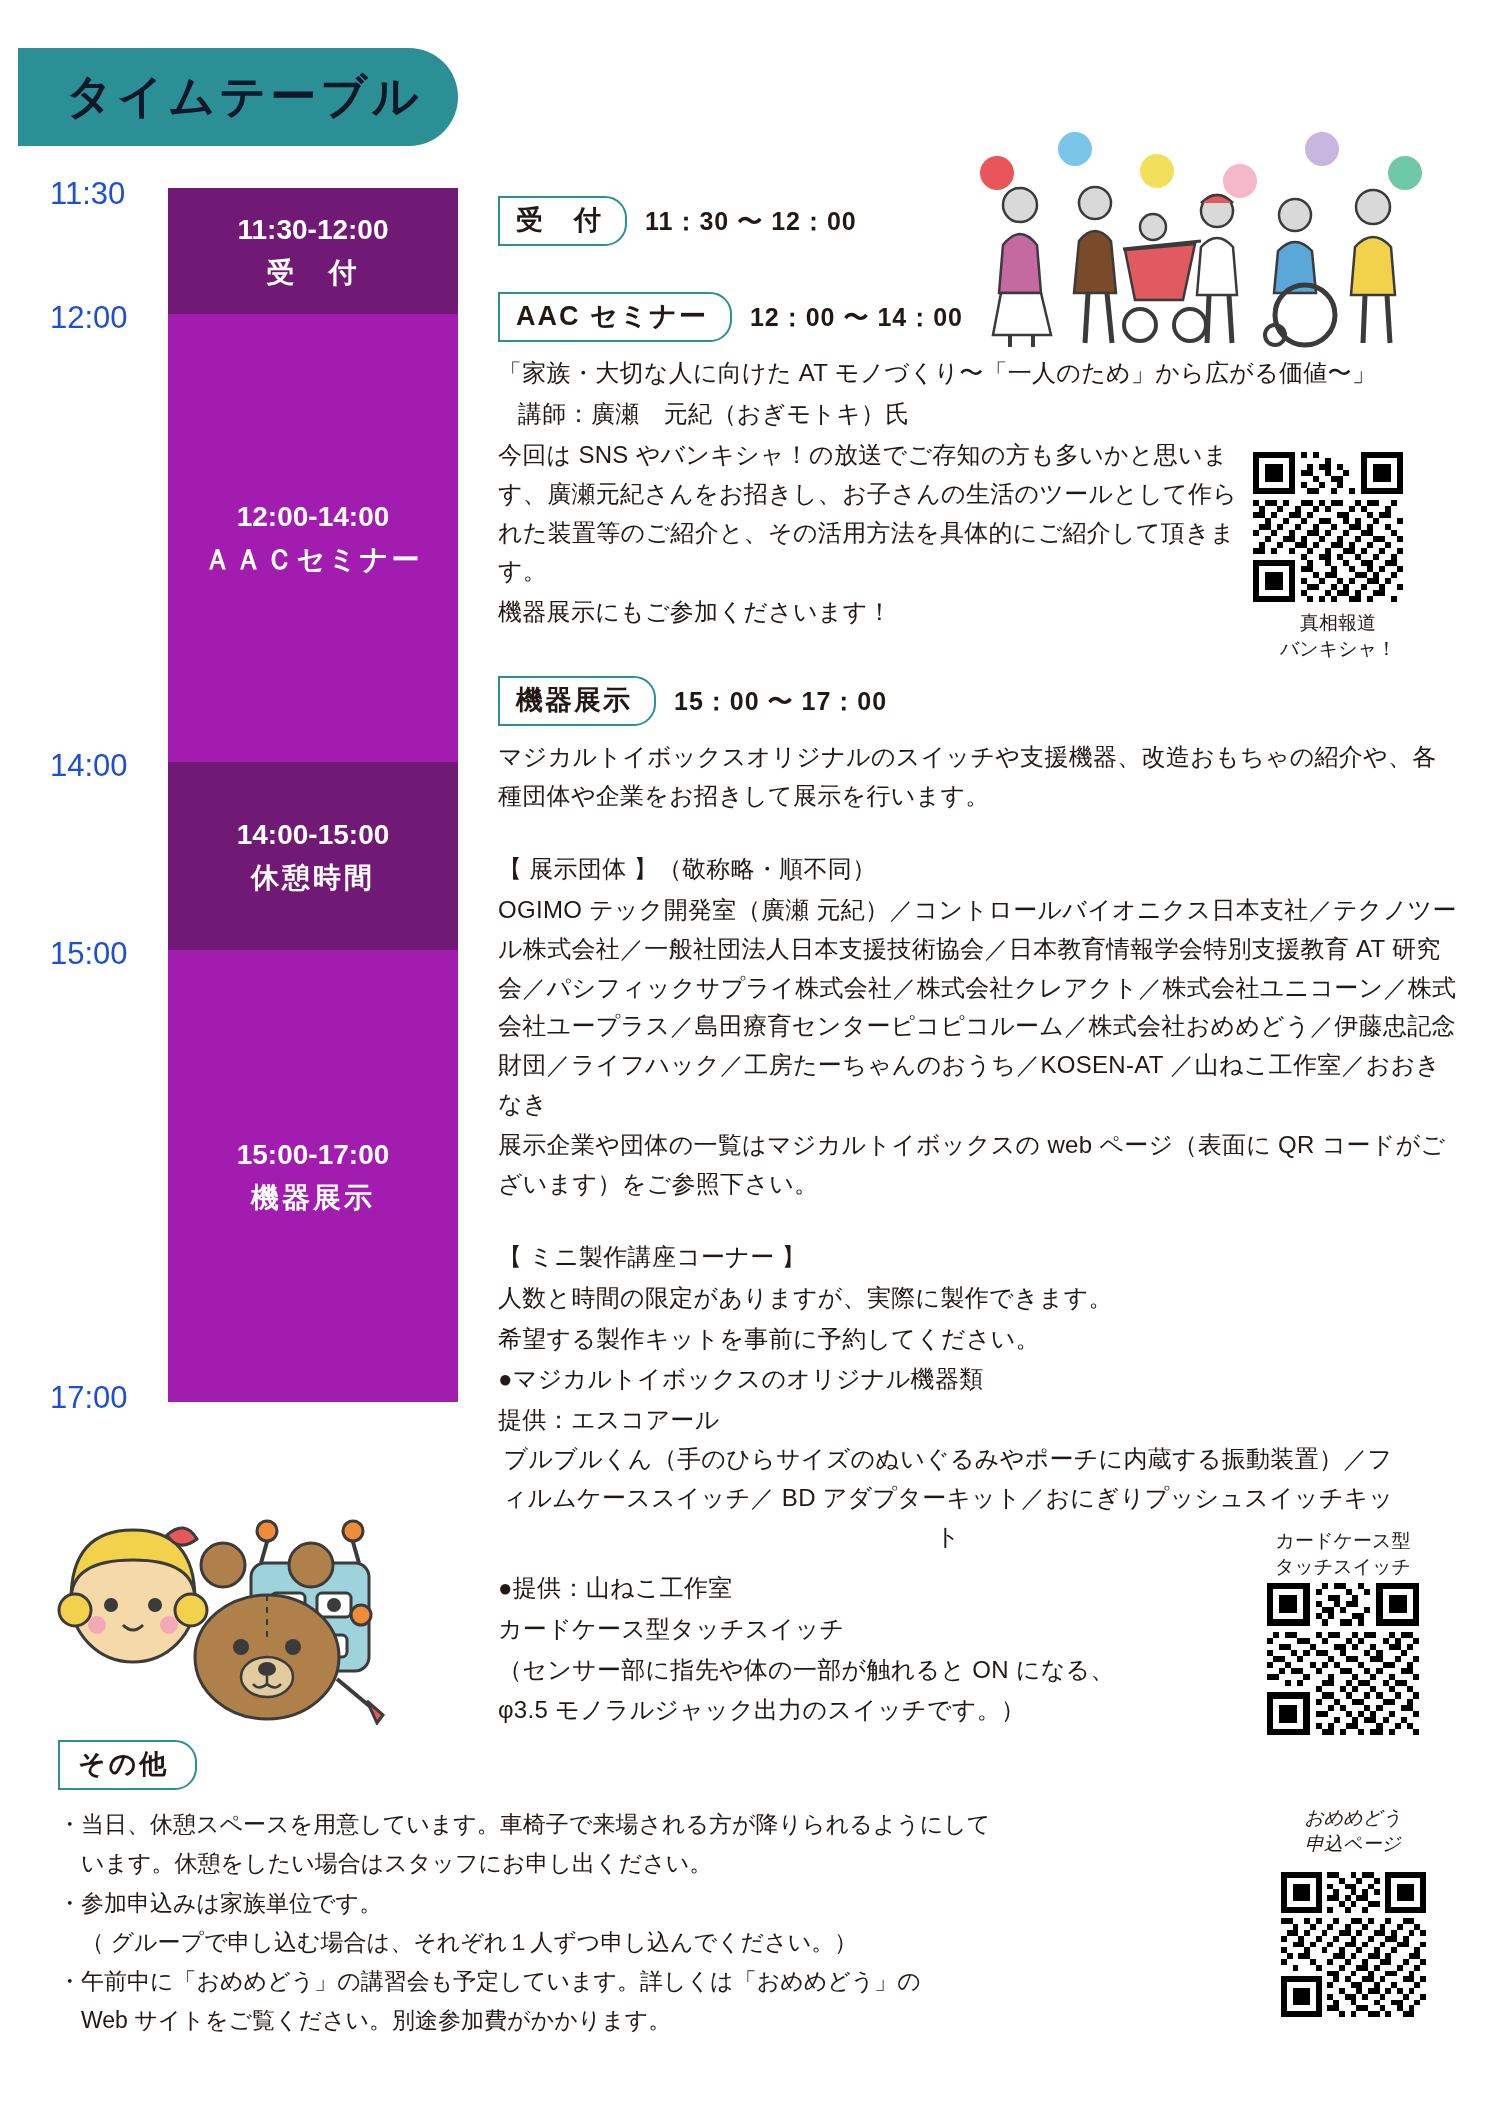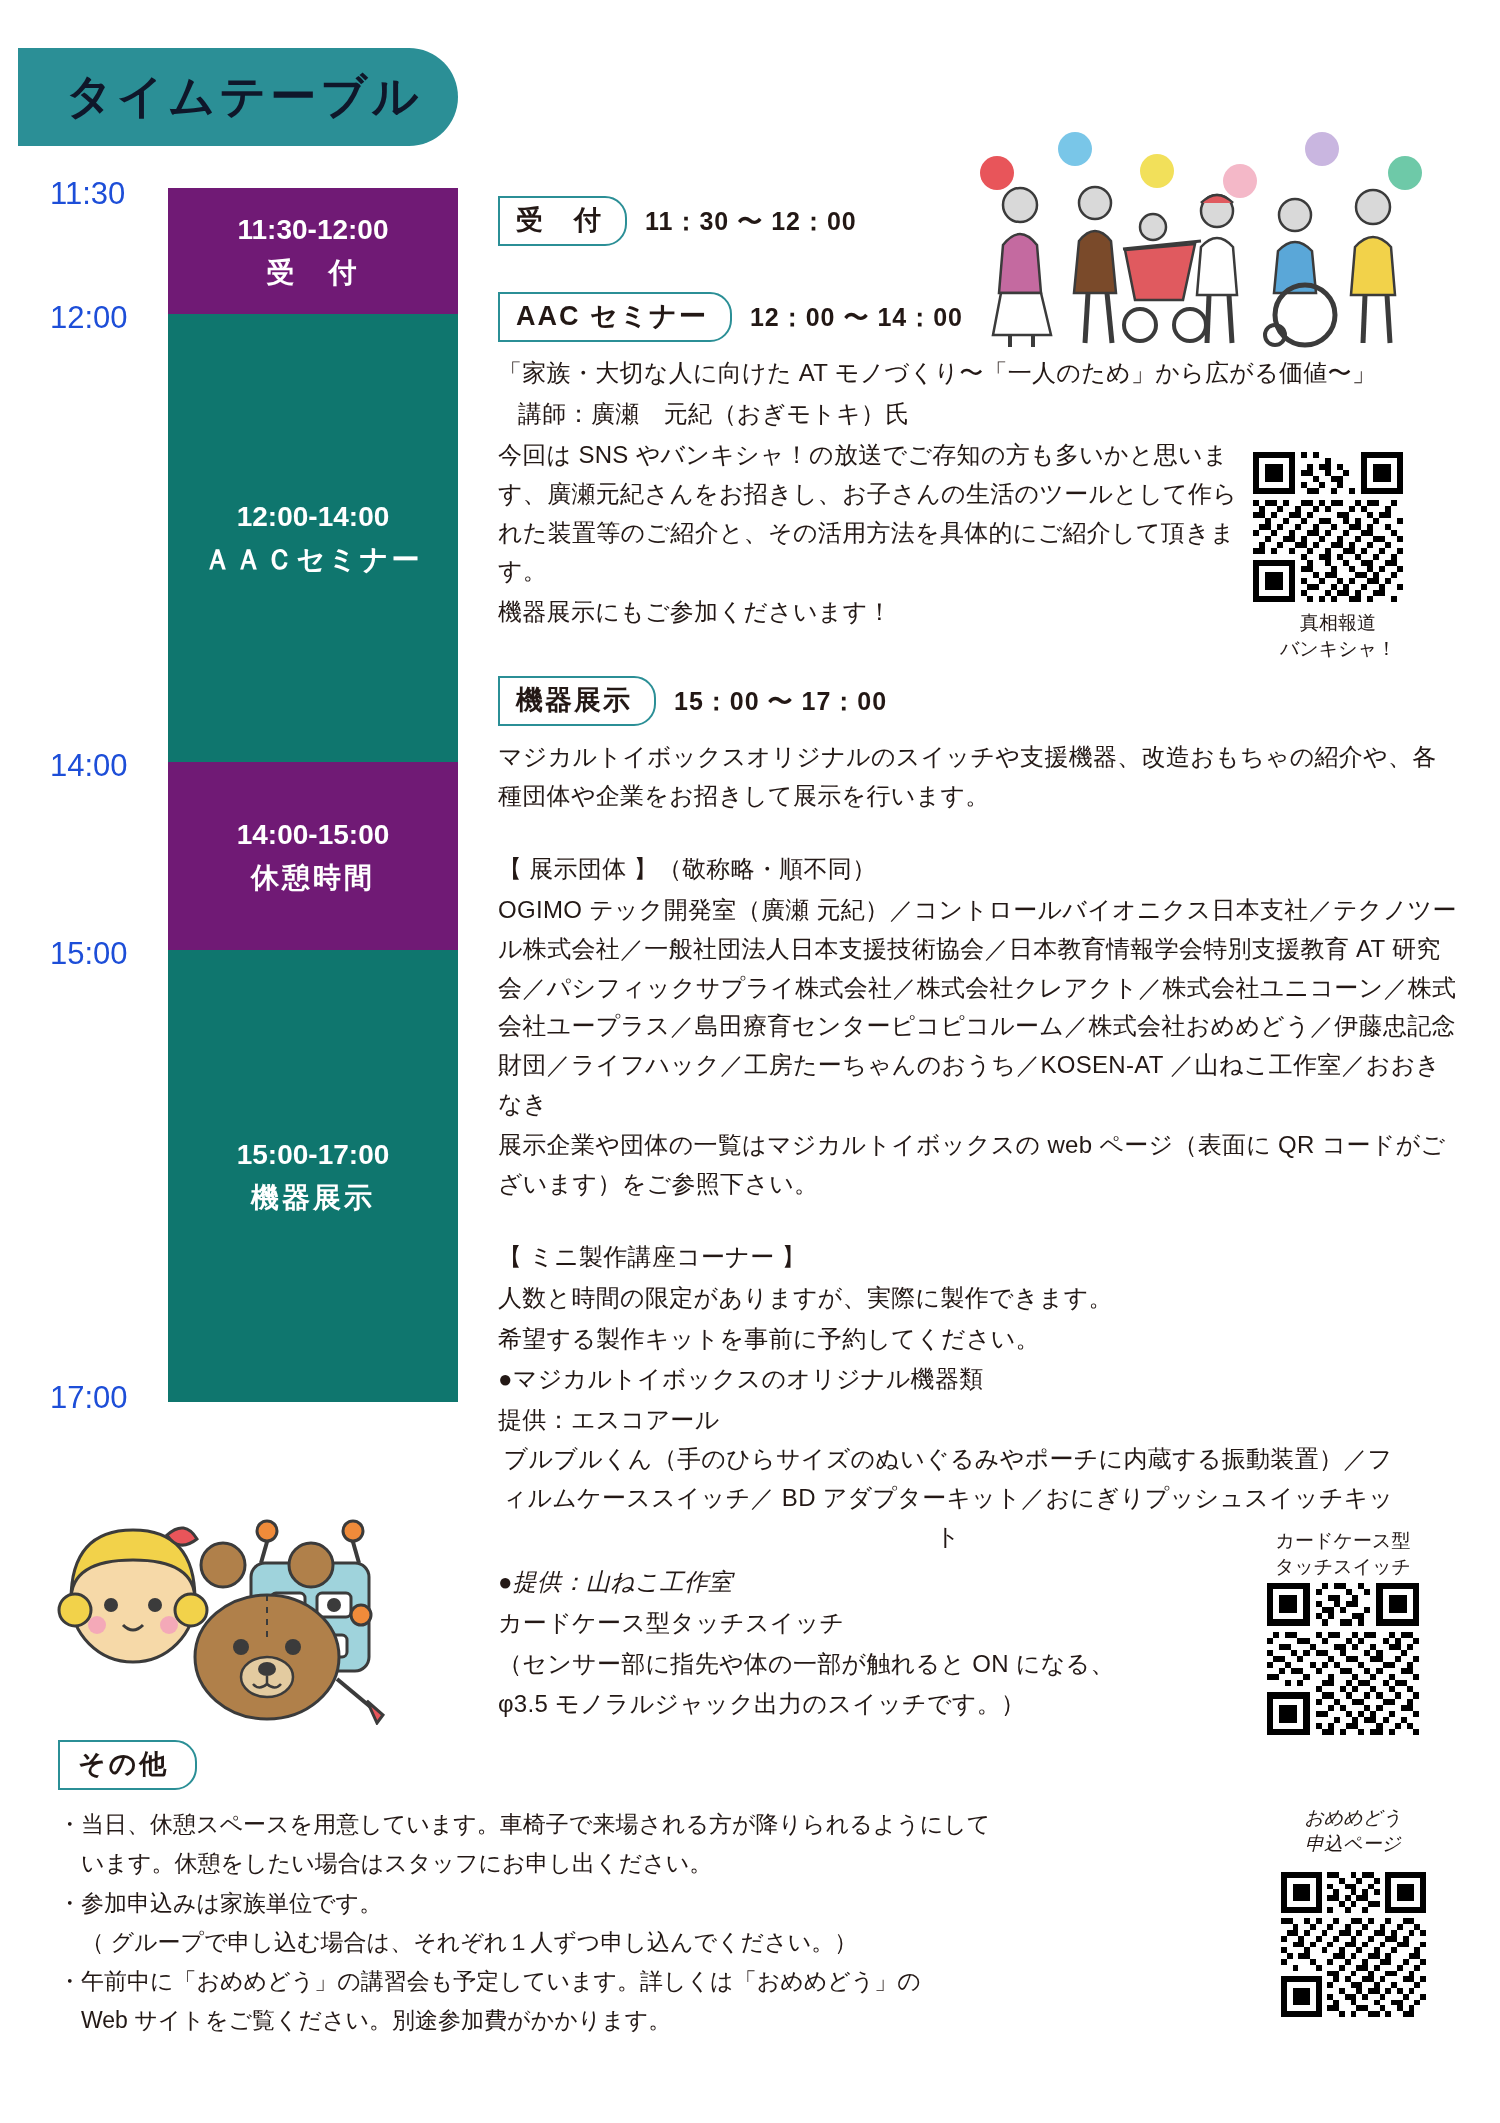--- a/index.html
+++ b/index.html
@@ -42,21 +42,21 @@
     position:absolute;
     left:118px; width:290px;
     color:#ffffff;
     display:flex; flex-direction:column;
     align-items:center; justify-content:center;
     font-size:28px; font-weight:bold;
     line-height:1.55;
   }
   .slot .l2 { letter-spacing:3px; }
   .teal { background:#701a75; }
-  .plum { background:#0f766e; }
+  .plum { background:#a21caf; }
 
   
   .content { position:absolute; left:498px; top:196px; width:960px; }
 
   .tag {
     display:inline-flex; align-items:center; justify-content:center;
     border:2.5px solid #2b8f96;
     border-radius:0 22px 22px 0;
     color:#231815;
     font-weight:bold;
@@ -221,21 +221,21 @@
     <p class="body-text" style="margin-top:34px;">【 展示団体 】（敬称略・順不同）</p>
     <p class="body-text" style="margin-top:2px;">OGIMO テック開発室（廣瀬 元紀）／コントロールバイオニクス日本支社／テクノツール株式会社／一般社団法人日本支援技術協会／日本教育情報学会特別支援教育 AT 研究会／パシフィックサプライ株式会社／株式会社クレアクト／株式会社ユニコーン／株式会社ユープラス／島田療育センターピコピコルーム／株式会社おめめどう／伊藤忠記念財団／ライフハック／工房たーちゃんのおうち／KOSEN-AT ／山ねこ工作室／おおきなき</p>
     <p class="body-text" style="margin-top:2px;">展示企業や団体の一覧はマジカルトイボックスの web ページ（表面に QR コードがございます）をご参照下さい。</p>
 
     <p class="body-text" style="margin-top:34px;">【 ミニ製作講座コーナー 】</p>
     <p class="body-text" style="margin-top:2px;">人数と時間の限定がありますが、実際に製作できます。</p>
     <p class="body-text" style="margin-top:2px;">希望する製作キットを事前に予約してください。</p>
     <p class="body-text" style="margin-top:2px;">●マジカルトイボックスのオリジナル機器類</p>
     <p class="body-text" style="margin-top:2px;">提供：エスコアール</p>
     <p class="body-text" style="margin-top:0; width:900px;text-align:center;">ブルブルくん（手のひらサイズのぬいぐるみやポーチに内蔵する振動装置）／フィルムケーススイッチ／ BD アダプターキット／おにぎりプッシュスイッチキット</p>
-    <p class="body-text" style="margin-top:6px;font-style:italic;">●提供：山ねこ工作室</p>
+    <p class="body-text" style="margin-top:12px;">●提供：山ねこ工作室</p>
     <p class="body-text" style="margin-top:2px;">カードケース型タッチスイッチ</p>
     <p class="body-text" style="margin-top:2px;">（センサー部に指先や体の一部が触れると ON になる、</p>
     <p class="body-text" style="margin-top:2px;">φ3.5 モノラルジャック出力のスイッチです。）</p>
   </div>
 </div>
 
 <div class="qr-box1">
   <svg class="qr" width="150" height="150" viewBox="0 0 25 25" shape-rendering="crispEdges">
     <rect width="25" height="25" fill="#fff"></rect>
     <g fill="#000">

